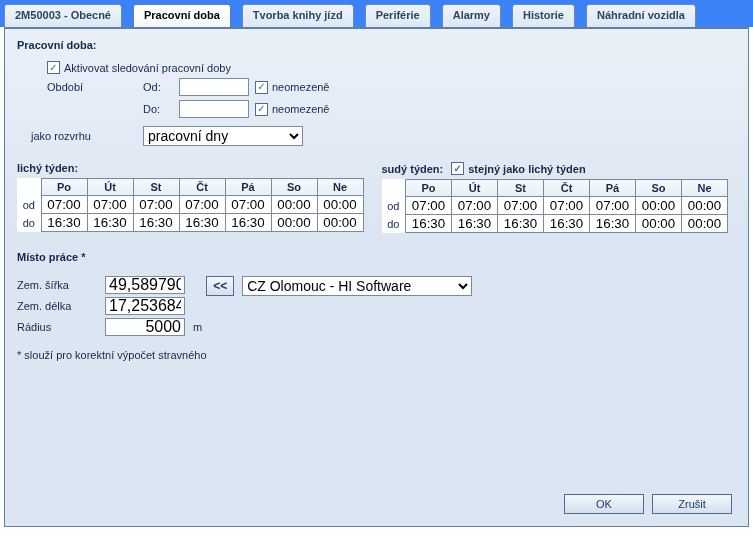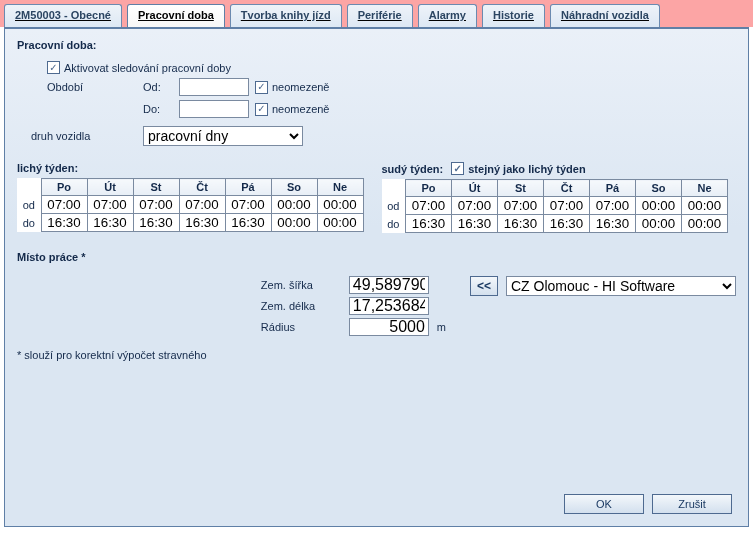--- a/index.html
+++ b/index.html
@@ -5,25 +5,24 @@
   * { box-sizing: border-box; }
   body {
     margin: 0;
     font-family: Tahoma, Arial, sans-serif;
     font-size: 11px;
     background: #fff;
     width: 753px;
   }
   .tabbar {
     display: flex;
-    gap: 5px;
-    background: #fca5a5;
+    gap: 11px;
+    background: #3b82f6;
     padding: 4px 4px 0 4px;
     align-items: flex-end;
-    text-decoration: underline;
   }
   .tab {
     border: 1px solid #6b8ab0;
     border-bottom: none;
     border-radius: 3px 3px 0 0;
     padding: 4px 10px 6px 10px;
     background: linear-gradient(#eef3f9, #dde8f4);
     color: #2b4562;
     font-weight: bold;
     cursor: pointer;
@@ -202,21 +201,21 @@
     <span class="lbl"></span>
     <span class="sublbl">Do:</span>
     <input type="text" class="tf date" value="" style="">
     <span class="chk">
       <span class="chkbox">✓</span>
       <span>neomezeně</span>
     </span>
   </div>
 
   <div class="row" style="margin-left:14px; margin-top:8px;">
-    <span class="lbl" style="min-width:106px">druh vozidla</span>
+    <span class="lbl" style="min-width:106px">jako rozvrhu</span>
     <select class="schedule">
       <option>pracovní dny</option>
     </select>
   </div>
 
   <div class="weeks">
     <div class="weekblock">
       <div class="weektitle">lichý týden:</div>
       <table class="tt">
         <tbody>
@@ -295,21 +294,21 @@
           <td><input class="tf cell" value="00:00" style=""></td>
         </tr>
       </tbody>
         </table>
     </div>
   </div>
 
   <div class="workplace">
     <div class="section-label">Místo práce *</div>
 
-    <div style="display:flex; align-items:flex-start; gap:24px;justify-content:flex-end;">
+    <div style="display:flex; align-items:flex-start; gap:4px;">
       <div>
         <div class="wp-row">
           <span class="lbl">Zem. šířka</span>
           <input type="text" class="tf num" value="49,589790" style="">
         </div>
         <div class="wp-row">
           <span class="lbl">Zem. délka</span>
           <input type="text" class="tf num" value="17,253684" style="">
         </div>
         <div class="wp-row">

